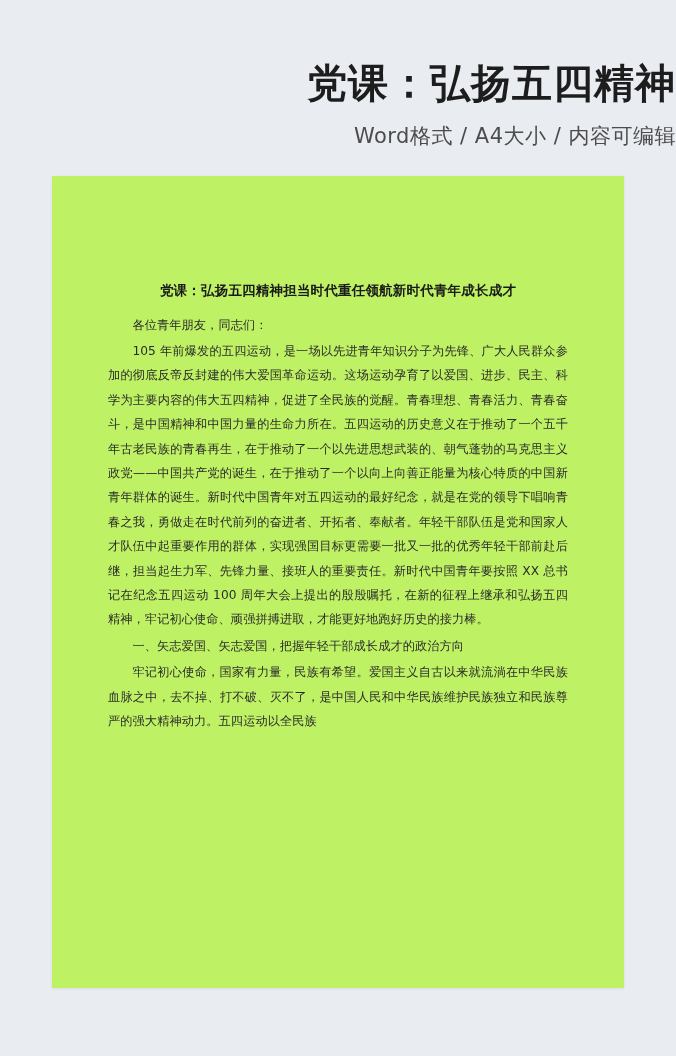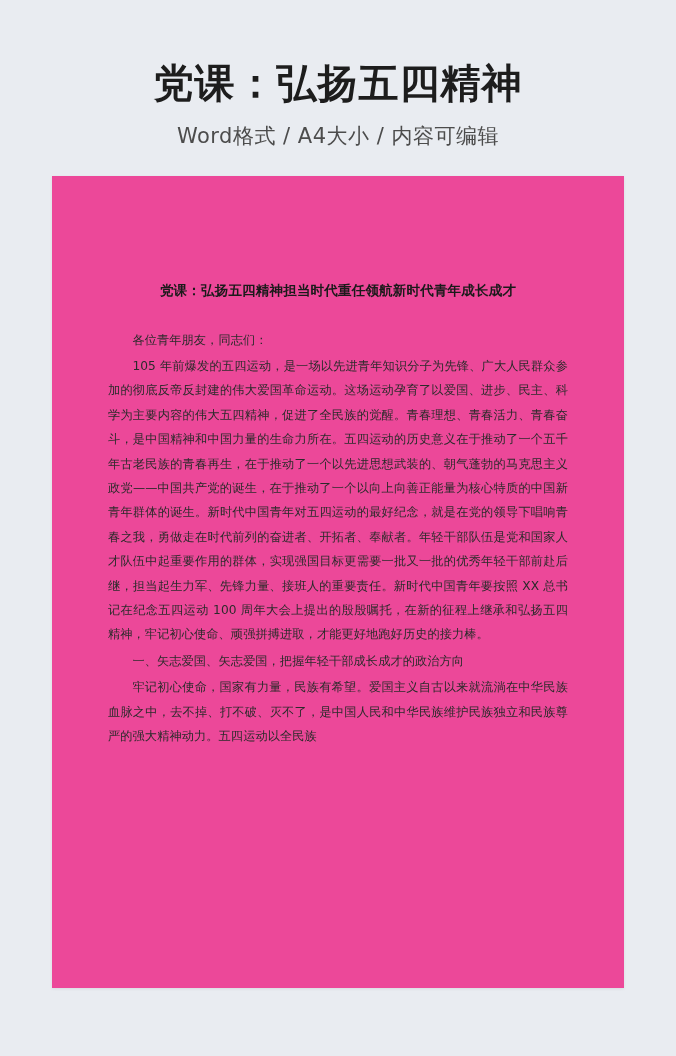--- a/index.html
+++ b/index.html
@@ -15,21 +15,21 @@
   }
   .page {
     position: relative;
     width: 676px;
     height: 1056px;
     background: #e9ecf1;
     box-sizing: border-box;
   }
   .header {
     padding-top: 58px;
-    text-align: center;
+    text-align: right;
   }
   .header-title {
     font-family: "DejaVu Sans", "Liberation Sans", sans-serif;
     font-size: 40px;
     font-weight: bold;
     color: #1d1d1d;
     letter-spacing: 1px;
     line-height: 1.25;
   }
   .header-subtitle {
@@ -38,39 +38,39 @@
     font-size: 21px;
     color: #4c4c4c;
     letter-spacing: 0.5px;
   }
   .doc-sheet {
     position: absolute;
     left: 52px;
     top: 176px;
     width: 572px;
     height: 812px;
-    background: #ec4899;
+    background: #bef264;
     box-shadow: 0 1px 3px rgba(0,0,0,0.07);
     box-sizing: border-box;
     overflow: hidden;
   }
   .doc-inner {
     padding: 104px 56px 0 56px;
   }
   .doc-title {
     font-family: "DejaVu Sans", "Liberation Sans", sans-serif;
     font-size: 13.5px;
     font-weight: bold;
     color: #1a1a1a;
     text-align: center;
     line-height: 1.6;
     letter-spacing: 0.2px;
   }
   .doc-body {
-    margin-top: 26px;
+    margin-top: 11px;
   }
   .para {
     font-family: "DejaVu Sans", "Liberation Sans", sans-serif;
     font-size: 12.2px;
     color: #2b2b2b;
     line-height: 2.0;
     text-align: justify;
     text-justify: inter-ideograph;
     text-indent: 2em;
     margin: 0 0 2px 0;

